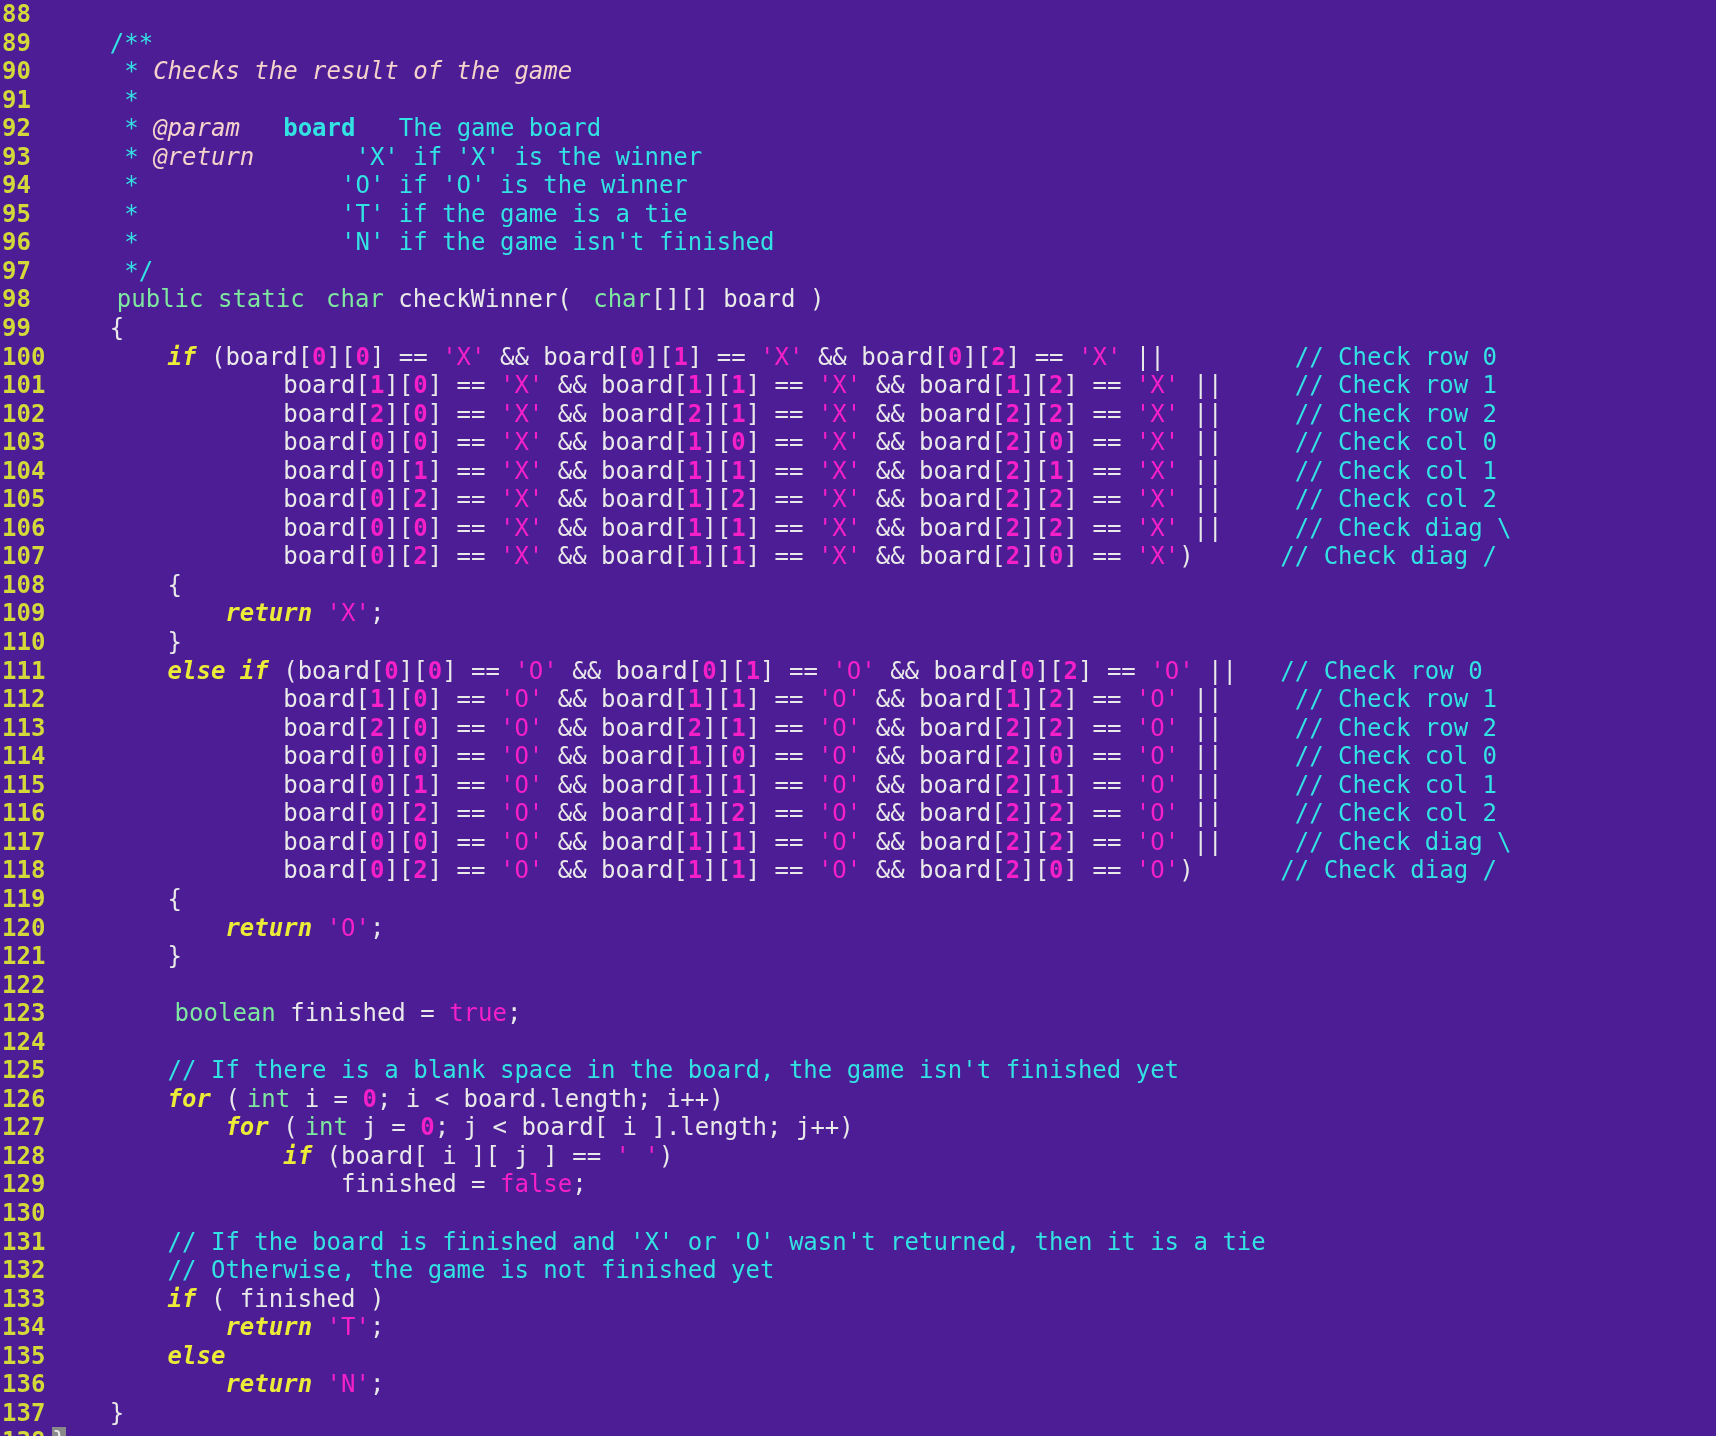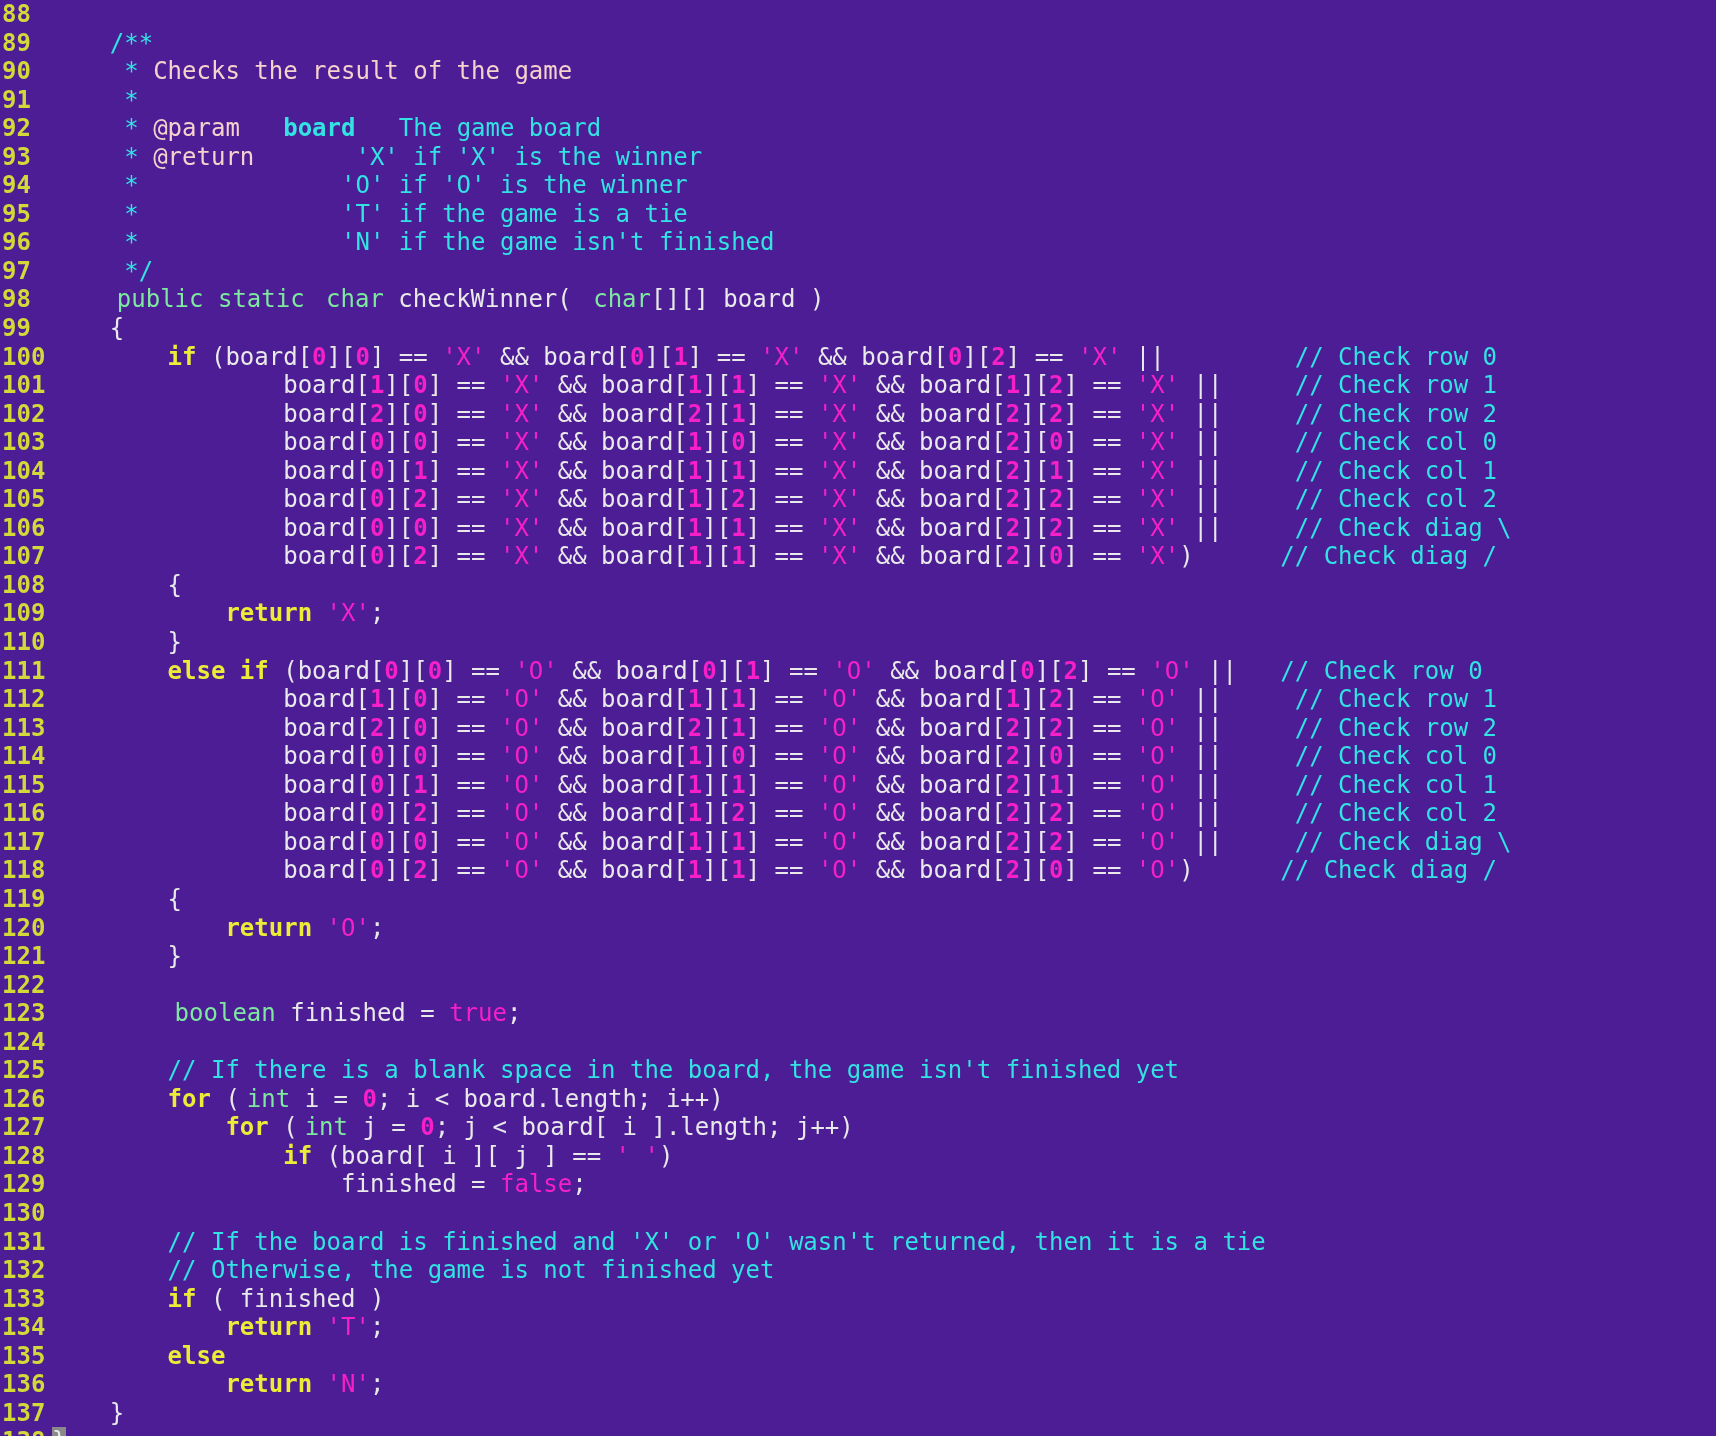--- a/index.html
+++ b/index.html
@@ -41,27 +41,27 @@
     letter-spacing: 0px;
     white-space: pre;
   }
   .code {
     flex: 1;
     color: #e9e9e9;
     white-space: pre;
     letter-spacing: 0px;
   }
   
-  .kw   { color: #ebeb38; font-weight: bold; }   
+  .kw   { color: #ebeb38; font-weight: bold; font-style: italic; }   
   .typ  { color: #7fe8a0; margin-left: 7px; }                      
   .lit  { color: #f520c8; }                      
   .num  { color: #f520c8; font-weight: bold; }   
   .cmt  { color: #33e2e2; }                      
   .doc  { color: #33e2e2; }                      
-  .docd { color: #f6d2cc; }                      
+  .docd { color: #f6d2cc; font-style: italic; }                      
   .docb { color: #33e2e2; font-weight: bold; text-align: center; }   
   .pl   { color: #e9e9e9; }                      
   .mth  { color: #e9e9e9; }                      
   .hl   { background: #8a8a8a; }                 
 </style>
 </head>
 <body>
 
 <div id="editor"><div class="row"><span class="ln">88</span><span class="code"></span></div><div class="row"><span class="ln">89</span><span class="code"><span class="pl">    </span><span class="doc">/**</span></span></div><div class="row"><span class="ln">90</span><span class="code"><span class="pl">     </span><span class="doc">* </span><span class="docd">Checks the result of the game</span></span></div><div class="row"><span class="ln">91</span><span class="code"><span class="pl">     </span><span class="doc">*</span></span></div><div class="row"><span class="ln">92</span><span class="code"><span class="pl">     </span><span class="doc">* </span><span class="docd">@param</span><span class="pl">   </span><span class="docb">board</span><span class="pl">   </span><span class="doc">The game board</span></span></div><div class="row"><span class="ln">93</span><span class="code"><span class="pl">     </span><span class="doc">* </span><span class="docd">@return</span><span class="pl">       </span><span class="doc">'X' if 'X' is the winner</span></span></div><div class="row"><span class="ln">94</span><span class="code"><span class="pl">     </span><span class="doc">*</span><span class="pl">              </span><span class="doc">'O' if 'O' is the winner</span></span></div><div class="row"><span class="ln">95</span><span class="code"><span class="pl">     </span><span class="doc">*</span><span class="pl">              </span><span class="doc">'T' if the game is a tie</span></span></div><div class="row"><span class="ln">96</span><span class="code"><span class="pl">     </span><span class="doc">*</span><span class="pl">              </span><span class="doc">'N' if the game isn't finished</span></span></div><div class="row"><span class="ln">97</span><span class="code"><span class="pl">     </span><span class="doc">*/</span></span></div><div class="row"><span class="ln">98</span><span class="code"><span class="pl">    </span><span class="typ">public static</span><span class="pl"> </span><span class="typ">char</span><span class="pl"> </span><span class="mth">checkWinner( </span><span class="typ">char</span><span class="pl">[][] board )</span></span></div><div class="row"><span class="ln">99</span><span class="code"><span class="pl">    </span><span class="pl">{</span></span></div><div class="row"><span class="ln">100</span><span class="code"><span class="pl">        </span><span class="kw">if</span><span class="pl"> (board[</span><span class="num">0</span><span class="pl">][</span><span class="num">0</span><span class="pl">] == </span><span class="lit">'X'</span><span class="pl"> &amp;&amp; board[</span><span class="num">0</span><span class="pl">][</span><span class="num">1</span><span class="pl">] == </span><span class="lit">'X'</span><span class="pl"> &amp;&amp; board[</span><span class="num">0</span><span class="pl">][</span><span class="num">2</span><span class="pl">] == </span><span class="lit">'X'</span><span class="pl"> ||</span><span class="pl">         </span><span class="cmt">// Check row 0</span></span></div><div class="row"><span class="ln">101</span><span class="code"><span class="pl">                board[</span><span class="num">1</span><span class="pl">][</span><span class="num">0</span><span class="pl">] == </span><span class="lit">'X'</span><span class="pl"> &amp;&amp; board[</span><span class="num">1</span><span class="pl">][</span><span class="num">1</span><span class="pl">] == </span><span class="lit">'X'</span><span class="pl"> &amp;&amp; board[</span><span class="num">1</span><span class="pl">][</span><span class="num">2</span><span class="pl">] == </span><span class="lit">'X'</span><span class="pl"> ||</span><span class="pl">     </span><span class="cmt">// Check row 1</span></span></div><div class="row"><span class="ln">102</span><span class="code"><span class="pl">                board[</span><span class="num">2</span><span class="pl">][</span><span class="num">0</span><span class="pl">] == </span><span class="lit">'X'</span><span class="pl"> &amp;&amp; board[</span><span class="num">2</span><span class="pl">][</span><span class="num">1</span><span class="pl">] == </span><span class="lit">'X'</span><span class="pl"> &amp;&amp; board[</span><span class="num">2</span><span class="pl">][</span><span class="num">2</span><span class="pl">] == </span><span class="lit">'X'</span><span class="pl"> ||</span><span class="pl">     </span><span class="cmt">// Check row 2</span></span></div><div class="row"><span class="ln">103</span><span class="code"><span class="pl">                board[</span><span class="num">0</span><span class="pl">][</span><span class="num">0</span><span class="pl">] == </span><span class="lit">'X'</span><span class="pl"> &amp;&amp; board[</span><span class="num">1</span><span class="pl">][</span><span class="num">0</span><span class="pl">] == </span><span class="lit">'X'</span><span class="pl"> &amp;&amp; board[</span><span class="num">2</span><span class="pl">][</span><span class="num">0</span><span class="pl">] == </span><span class="lit">'X'</span><span class="pl"> ||</span><span class="pl">     </span><span class="cmt">// Check col 0</span></span></div><div class="row"><span class="ln">104</span><span class="code"><span class="pl">                board[</span><span class="num">0</span><span class="pl">][</span><span class="num">1</span><span class="pl">] == </span><span class="lit">'X'</span><span class="pl"> &amp;&amp; board[</span><span class="num">1</span><span class="pl">][</span><span class="num">1</span><span class="pl">] == </span><span class="lit">'X'</span><span class="pl"> &amp;&amp; board[</span><span class="num">2</span><span class="pl">][</span><span class="num">1</span><span class="pl">] == </span><span class="lit">'X'</span><span class="pl"> ||</span><span class="pl">     </span><span class="cmt">// Check col 1</span></span></div><div class="row"><span class="ln">105</span><span class="code"><span class="pl">                board[</span><span class="num">0</span><span class="pl">][</span><span class="num">2</span><span class="pl">] == </span><span class="lit">'X'</span><span class="pl"> &amp;&amp; board[</span><span class="num">1</span><span class="pl">][</span><span class="num">2</span><span class="pl">] == </span><span class="lit">'X'</span><span class="pl"> &amp;&amp; board[</span><span class="num">2</span><span class="pl">][</span><span class="num">2</span><span class="pl">] == </span><span class="lit">'X'</span><span class="pl"> ||</span><span class="pl">     </span><span class="cmt">// Check col 2</span></span></div><div class="row"><span class="ln">106</span><span class="code"><span class="pl">                board[</span><span class="num">0</span><span class="pl">][</span><span class="num">0</span><span class="pl">] == </span><span class="lit">'X'</span><span class="pl"> &amp;&amp; board[</span><span class="num">1</span><span class="pl">][</span><span class="num">1</span><span class="pl">] == </span><span class="lit">'X'</span><span class="pl"> &amp;&amp; board[</span><span class="num">2</span><span class="pl">][</span><span class="num">2</span><span class="pl">] == </span><span class="lit">'X'</span><span class="pl"> ||</span><span class="pl">     </span><span class="cmt">// Check diag \</span></span></div><div class="row"><span class="ln">107</span><span class="code"><span class="pl">                board[</span><span class="num">0</span><span class="pl">][</span><span class="num">2</span><span class="pl">] == </span><span class="lit">'X'</span><span class="pl"> &amp;&amp; board[</span><span class="num">1</span><span class="pl">][</span><span class="num">1</span><span class="pl">] == </span><span class="lit">'X'</span><span class="pl"> &amp;&amp; board[</span><span class="num">2</span><span class="pl">][</span><span class="num">0</span><span class="pl">] == </span><span class="lit">'X'</span><span class="pl">)</span><span class="pl">      </span><span class="cmt">// Check diag /</span></span></div><div class="row"><span class="ln">108</span><span class="code"><span class="pl">        </span><span class="pl">{</span></span></div><div class="row"><span class="ln">109</span><span class="code"><span class="pl">            </span><span class="kw">return</span><span class="pl"> </span><span class="lit">'X'</span><span class="pl">;</span></span></div><div class="row"><span class="ln">110</span><span class="code"><span class="pl">        </span><span class="pl">}</span></span></div><div class="row"><span class="ln">111</span><span class="code"><span class="pl">        </span><span class="kw">else if</span><span class="pl"> (board[</span><span class="num">0</span><span class="pl">][</span><span class="num">0</span><span class="pl">] == </span><span class="lit">'O'</span><span class="pl"> &amp;&amp; board[</span><span class="num">0</span><span class="pl">][</span><span class="num">1</span><span class="pl">] == </span><span class="lit">'O'</span><span class="pl"> &amp;&amp; board[</span><span class="num">0</span><span class="pl">][</span><span class="num">2</span><span class="pl">] == </span><span class="lit">'O'</span><span class="pl"> ||</span><span class="pl">   </span><span class="cmt">// Check row 0</span></span></div><div class="row"><span class="ln">112</span><span class="code"><span class="pl">                board[</span><span class="num">1</span><span class="pl">][</span><span class="num">0</span><span class="pl">] == </span><span class="lit">'O'</span><span class="pl"> &amp;&amp; board[</span><span class="num">1</span><span class="pl">][</span><span class="num">1</span><span class="pl">] == </span><span class="lit">'O'</span><span class="pl"> &amp;&amp; board[</span><span class="num">1</span><span class="pl">][</span><span class="num">2</span><span class="pl">] == </span><span class="lit">'O'</span><span class="pl"> ||</span><span class="pl">     </span><span class="cmt">// Check row 1</span></span></div><div class="row"><span class="ln">113</span><span class="code"><span class="pl">                board[</span><span class="num">2</span><span class="pl">][</span><span class="num">0</span><span class="pl">] == </span><span class="lit">'O'</span><span class="pl"> &amp;&amp; board[</span><span class="num">2</span><span class="pl">][</span><span class="num">1</span><span class="pl">] == </span><span class="lit">'O'</span><span class="pl"> &amp;&amp; board[</span><span class="num">2</span><span class="pl">][</span><span class="num">2</span><span class="pl">] == </span><span class="lit">'O'</span><span class="pl"> ||</span><span class="pl">     </span><span class="cmt">// Check row 2</span></span></div><div class="row"><span class="ln">114</span><span class="code"><span class="pl">                board[</span><span class="num">0</span><span class="pl">][</span><span class="num">0</span><span class="pl">] == </span><span class="lit">'O'</span><span class="pl"> &amp;&amp; board[</span><span class="num">1</span><span class="pl">][</span><span class="num">0</span><span class="pl">] == </span><span class="lit">'O'</span><span class="pl"> &amp;&amp; board[</span><span class="num">2</span><span class="pl">][</span><span class="num">0</span><span class="pl">] == </span><span class="lit">'O'</span><span class="pl"> ||</span><span class="pl">     </span><span class="cmt">// Check col 0</span></span></div><div class="row"><span class="ln">115</span><span class="code"><span class="pl">                board[</span><span class="num">0</span><span class="pl">][</span><span class="num">1</span><span class="pl">] == </span><span class="lit">'O'</span><span class="pl"> &amp;&amp; board[</span><span class="num">1</span><span class="pl">][</span><span class="num">1</span><span class="pl">] == </span><span class="lit">'O'</span><span class="pl"> &amp;&amp; board[</span><span class="num">2</span><span class="pl">][</span><span class="num">1</span><span class="pl">] == </span><span class="lit">'O'</span><span class="pl"> ||</span><span class="pl">     </span><span class="cmt">// Check col 1</span></span></div><div class="row"><span class="ln">116</span><span class="code"><span class="pl">                board[</span><span class="num">0</span><span class="pl">][</span><span class="num">2</span><span class="pl">] == </span><span class="lit">'O'</span><span class="pl"> &amp;&amp; board[</span><span class="num">1</span><span class="pl">][</span><span class="num">2</span><span class="pl">] == </span><span class="lit">'O'</span><span class="pl"> &amp;&amp; board[</span><span class="num">2</span><span class="pl">][</span><span class="num">2</span><span class="pl">] == </span><span class="lit">'O'</span><span class="pl"> ||</span><span class="pl">     </span><span class="cmt">// Check col 2</span></span></div><div class="row"><span class="ln">117</span><span class="code"><span class="pl">                board[</span><span class="num">0</span><span class="pl">][</span><span class="num">0</span><span class="pl">] == </span><span class="lit">'O'</span><span class="pl"> &amp;&amp; board[</span><span class="num">1</span><span class="pl">][</span><span class="num">1</span><span class="pl">] == </span><span class="lit">'O'</span><span class="pl"> &amp;&amp; board[</span><span class="num">2</span><span class="pl">][</span><span class="num">2</span><span class="pl">] == </span><span class="lit">'O'</span><span class="pl"> ||</span><span class="pl">     </span><span class="cmt">// Check diag \</span></span></div><div class="row"><span class="ln">118</span><span class="code"><span class="pl">                board[</span><span class="num">0</span><span class="pl">][</span><span class="num">2</span><span class="pl">] == </span><span class="lit">'O'</span><span class="pl"> &amp;&amp; board[</span><span class="num">1</span><span class="pl">][</span><span class="num">1</span><span class="pl">] == </span><span class="lit">'O'</span><span class="pl"> &amp;&amp; board[</span><span class="num">2</span><span class="pl">][</span><span class="num">0</span><span class="pl">] == </span><span class="lit">'O'</span><span class="pl">)</span><span class="pl">      </span><span class="cmt">// Check diag /</span></span></div><div class="row"><span class="ln">119</span><span class="code"><span class="pl">        </span><span class="pl">{</span></span></div><div class="row"><span class="ln">120</span><span class="code"><span class="pl">            </span><span class="kw">return</span><span class="pl"> </span><span class="lit">'O'</span><span class="pl">;</span></span></div><div class="row"><span class="ln">121</span><span class="code"><span class="pl">        </span><span class="pl">}</span></span></div><div class="row"><span class="ln">122</span><span class="code"></span></div><div class="row"><span class="ln">123</span><span class="code"><span class="pl">        </span><span class="typ">boolean</span><span class="pl"> finished = </span><span class="lit">true</span><span class="pl">;</span></span></div><div class="row"><span class="ln">124</span><span class="code"></span></div><div class="row"><span class="ln">125</span><span class="code"><span class="pl">        </span><span class="cmt">// If there is a blank space in the board, the game isn't finished yet</span></span></div><div class="row"><span class="ln">126</span><span class="code"><span class="pl">        </span><span class="kw">for</span><span class="pl"> (</span><span class="typ">int</span><span class="pl"> i = </span><span class="num">0</span><span class="pl">; i &lt; board.length; i++)</span></span></div><div class="row"><span class="ln">127</span><span class="code"><span class="pl">            </span><span class="kw">for</span><span class="pl"> (</span><span class="typ">int</span><span class="pl"> j = </span><span class="num">0</span><span class="pl">; j &lt; board[ i ].length; j++)</span></span></div><div class="row"><span class="ln">128</span><span class="code"><span class="pl">                </span><span class="kw">if</span><span class="pl"> (board[ i ][ j ] == </span><span class="lit">' '</span><span class="pl">)</span></span></div><div class="row"><span class="ln">129</span><span class="code"><span class="pl">                    finished = </span><span class="lit">false</span><span class="pl">;</span></span></div><div class="row"><span class="ln">130</span><span class="code"></span></div><div class="row"><span class="ln">131</span><span class="code"><span class="pl">        </span><span class="cmt">// If the board is finished and 'X' or 'O' wasn't returned, then it is a tie</span></span></div><div class="row"><span class="ln">132</span><span class="code"><span class="pl">        </span><span class="cmt">// Otherwise, the game is not finished yet</span></span></div><div class="row"><span class="ln">133</span><span class="code"><span class="pl">        </span><span class="kw">if</span><span class="pl"> ( finished )</span></span></div><div class="row"><span class="ln">134</span><span class="code"><span class="pl">            </span><span class="kw">return</span><span class="pl"> </span><span class="lit">'T'</span><span class="pl">;</span></span></div><div class="row"><span class="ln">135</span><span class="code"><span class="pl">        </span><span class="kw">else</span></span></div><div class="row"><span class="ln">136</span><span class="code"><span class="pl">            </span><span class="kw">return</span><span class="pl"> </span><span class="lit">'N'</span><span class="pl">;</span></span></div><div class="row"><span class="ln">137</span><span class="code"><span class="pl">    </span><span class="pl">}</span></span></div><div class="row"><span class="ln">138</span><span class="code"><span class="pl hl">}</span></span></div></div>
 

